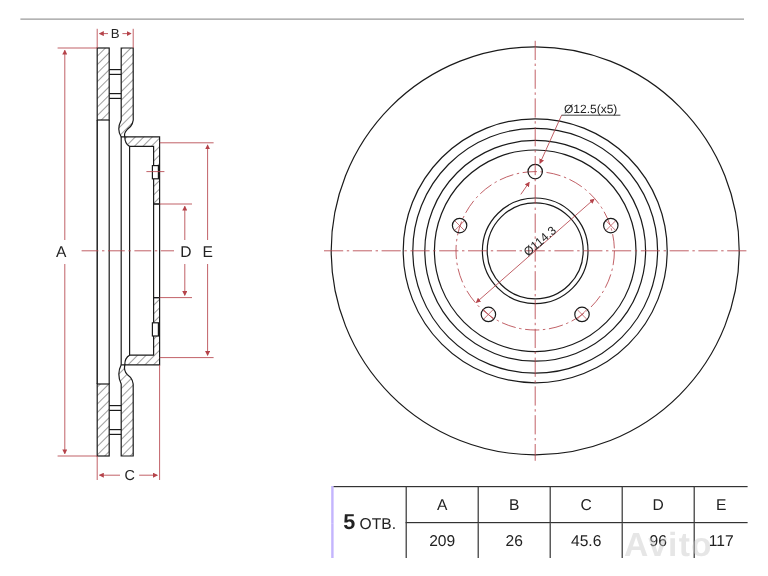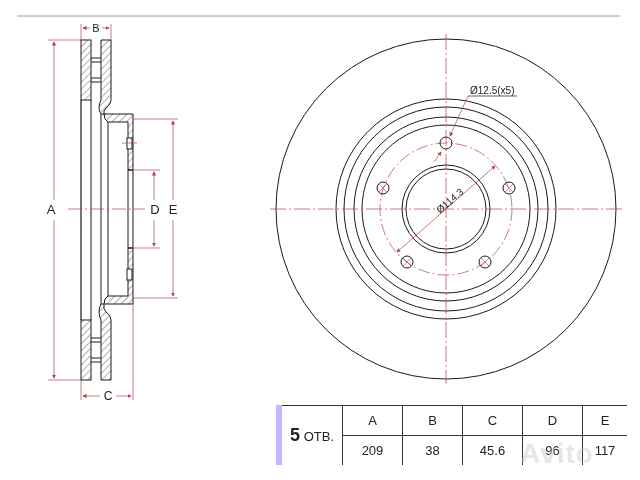--- a/index.html
+++ b/index.html
@@ -2,21 +2,21 @@
 <html><head>
   <meta charset="utf-8">
   <style>
     html, body { margin: 0; padding: 0; background: #ffffff; }
     body { width: 640px; height: 480px; position: relative; overflow: hidden; font-family: "Liberation Sans", sans-serif; }
     #drawing { position: absolute; left: 0; top: 0; width: 640px; height: 480px; }
     .lbl { font-family: "Liberation Sans", sans-serif; fill: #222; }
     #spec-table { position: absolute; left: 276px; top: 405px; border-collapse: collapse; font-family: "Liberation Sans", sans-serif; color: #222; }
     #spec-table td { border: 1px solid #333; text-align: center; font-size: 13px; height: 29px; padding: 0; }
     #spec-table td.hdr-cell { width: 59px; }
-    #spec-table td.holes { width: 60px; font-size: 13px; border-left: 6px solid #c4b5fd; }
+    #spec-table td.holes { width: 60px; font-size: 13px; border-left: 2px solid #c4b5fd; }
     #spec-table td.holes .num { font-size: 18px; font-weight: bold; }
     #spec-table td.last { border-right: none; width: 44px; }
     #spec-table td.holes { border-bottom: none; }
     #spec-table tr.vals td { border-bottom: none; }
     .watermark { position: absolute; left: 520px; top: 438px; font-family: "Liberation Sans", sans-serif; font-size: 28px; font-weight: bold; color: rgba(200,200,200,0.45); letter-spacing: 1px; }
   </style>
 </head>
 <body>
 
 <svg id="drawing" viewBox="0 0 640 480" xmlns="http://www.w3.org/2000/svg">
@@ -154,21 +154,21 @@
       <span>ОТВ.</span>
     </td>
     <td class="hdr-cell">A</td>
     <td class="hdr-cell">B</td>
     <td class="hdr-cell">C</td>
     <td class="hdr-cell">D</td>
     <td class="hdr-cell last">E</td>
   </tr>
   <tr class="vals">
     <td>209</td>
-    <td>38</td>
+    <td>26</td>
     <td>45.6</td>
     <td>96</td>
     <td class="last">117</td>
   </tr>
 </tbody>
   </table>
 
 <div class="watermark">Avito</div>
 
 </body></html>

